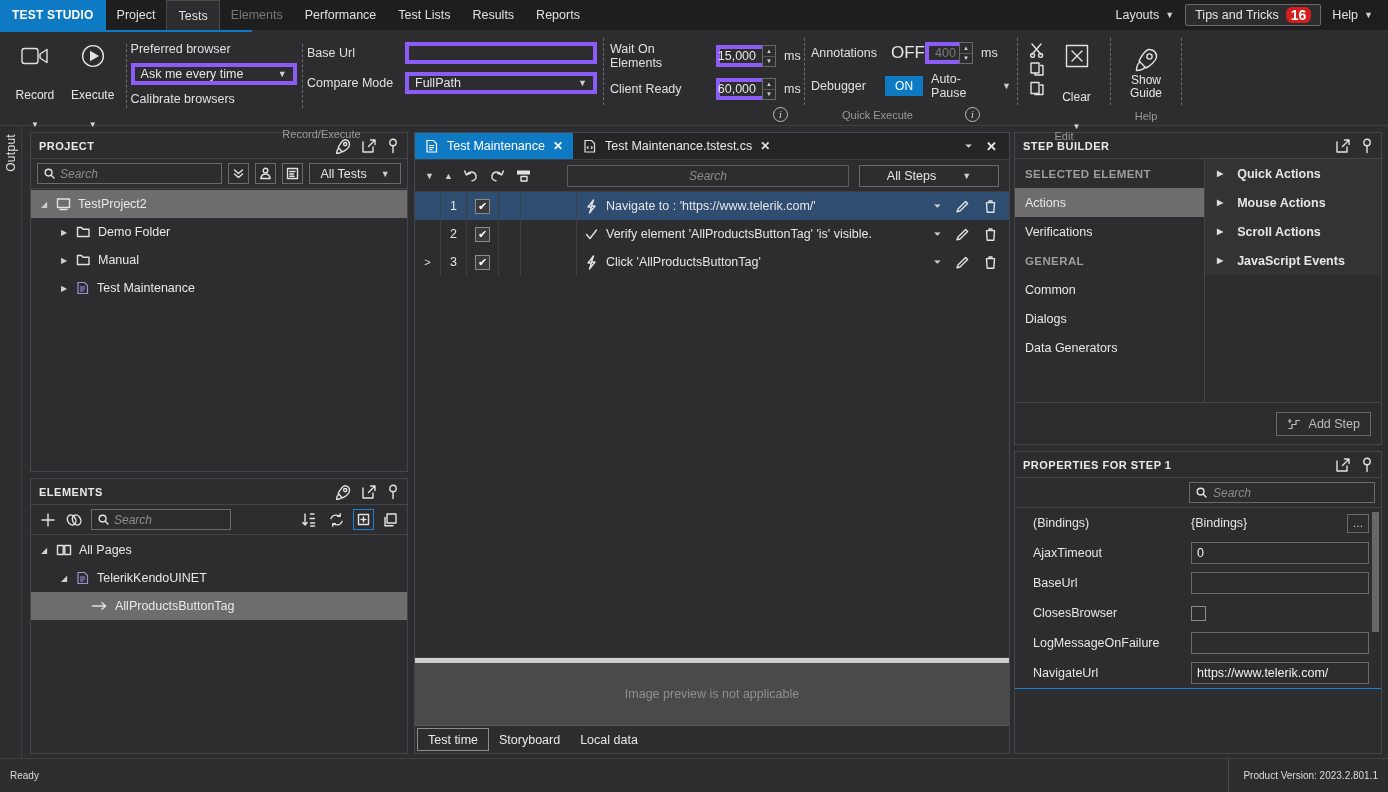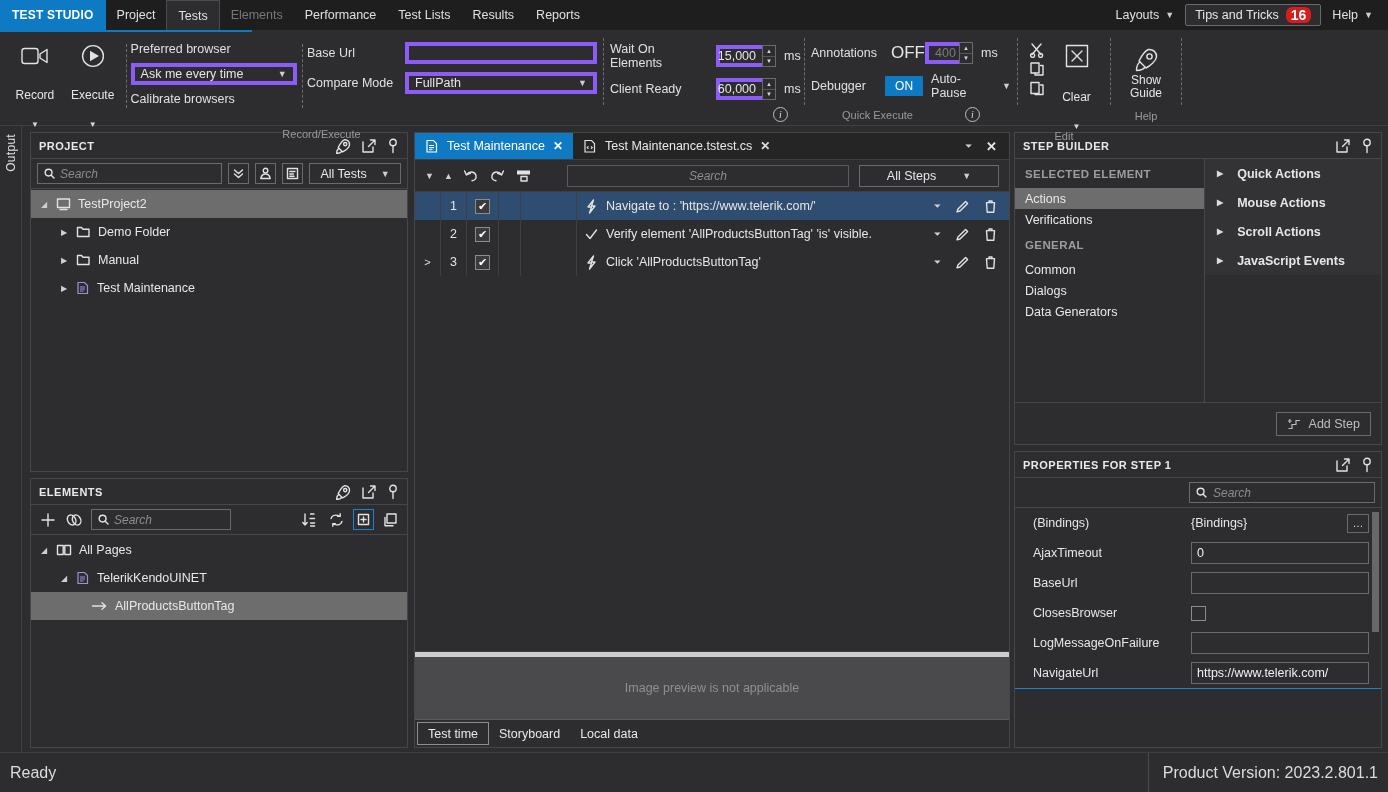--- a/index.html
+++ b/index.html
@@ -176,21 +176,21 @@
   }
   .bottabs { height: 28px; display: flex; align-items: stretch; border-top: 1px solid #5a5a5e; background:#2d2d30; }
   .btab { display: flex; align-items: center; padding: 0 10px; font-size: 12.5px; color: #e8e8e8; }
   .btab.active { border: 1px solid #8d8d8d; margin: 2px 0 2px 2px; }
 
   
   .rightcol { width: 378px; display: flex; flex-direction: column; padding: 6px 6px 4px 4px; gap: 6px; }
   .sb-body { display: flex; flex: 1; min-height: 0; }
   .sb-left { width: 190px; border-right: 1px solid #45454a; display: flex; flex-direction: column; }
   .sb-cat { padding: 9px 10px 8px; font-size: 11.5px; font-weight: bold; color: #9d9d9d; letter-spacing: .4px; }
-  .sb-item { height: 21px; display: flex; align-items: center; padding: 0 10px; font-size: 12.5px; color: #e8e8e8; }
+  .sb-item { height: 29px; display: flex; align-items: center; padding: 0 10px; font-size: 12.5px; color: #e8e8e8; }
   .sb-item.sel { background: #6d6d6d; }
   .sb-right { flex: 1; display: flex; flex-direction: column; background: #333336; }
   .sb-grp { height: 29px; display: flex; align-items: center; gap: 14px; padding: 0 12px; font-size: 12.5px; font-weight: bold; }
   .sb-grp .tw { font-size: 8px; color: #dcdcdc; }
   .sb-right .filler { flex:1; background:#2d2d30; }
   .addstep-bar { height: 42px; display: flex; align-items: center; justify-content: flex-end; padding-right: 10px; border-top:1px solid #45454a;}
   .addstep {
     border: 1px solid #6a6a6d; height: 24px; padding: 0 10px; display: flex; align-items: center; gap: 7px;
     font-size: 12.5px; color: #bdbdbd;
   }
@@ -213,22 +213,22 @@
     justify-content: center; font-size: 11px; color: #ddd;
   }
   .pv-chk { width: 15px; height: 15px; border: 1px solid #8b8b8b; background: #2d2d30; }
   .blue-fill { background: #2f4c71; border-top: 1px solid #1982d4; flex:1; }
   .pscroll {
     position: absolute; right: 2px; top: 4px; width: 7px; height: 120px; background: #686868; border-radius: 0;
   }
 
   
   .statusbar {
-    height: 40px; background: #2d2d30; border-top: 1px solid #3f3f41; display: flex; align-items: center;
-    font-size: 16px; color: #dcdcdc; padding: 0 10px;
+    height: 34px; background: #2d2d30; border-top: 1px solid #3f3f41; display: flex; align-items: center;
+    font-size: 10px; color: #dcdcdc; padding: 0 10px;
   }
   .statusbar .right { margin-left: auto; border-left: 1px solid #4a4a4d; padding-left: 14px; height: 100%; display: flex; align-items: center; }
 
   svg { display: block; }
   .ico { stroke: #e2e2e2; fill: none; stroke-width: 1.4; stroke-linecap: round; stroke-linejoin: round; }
   .ico-f { fill: #e2e2e2; stroke: none; }
 </style>
 </head>
 <body>
 

